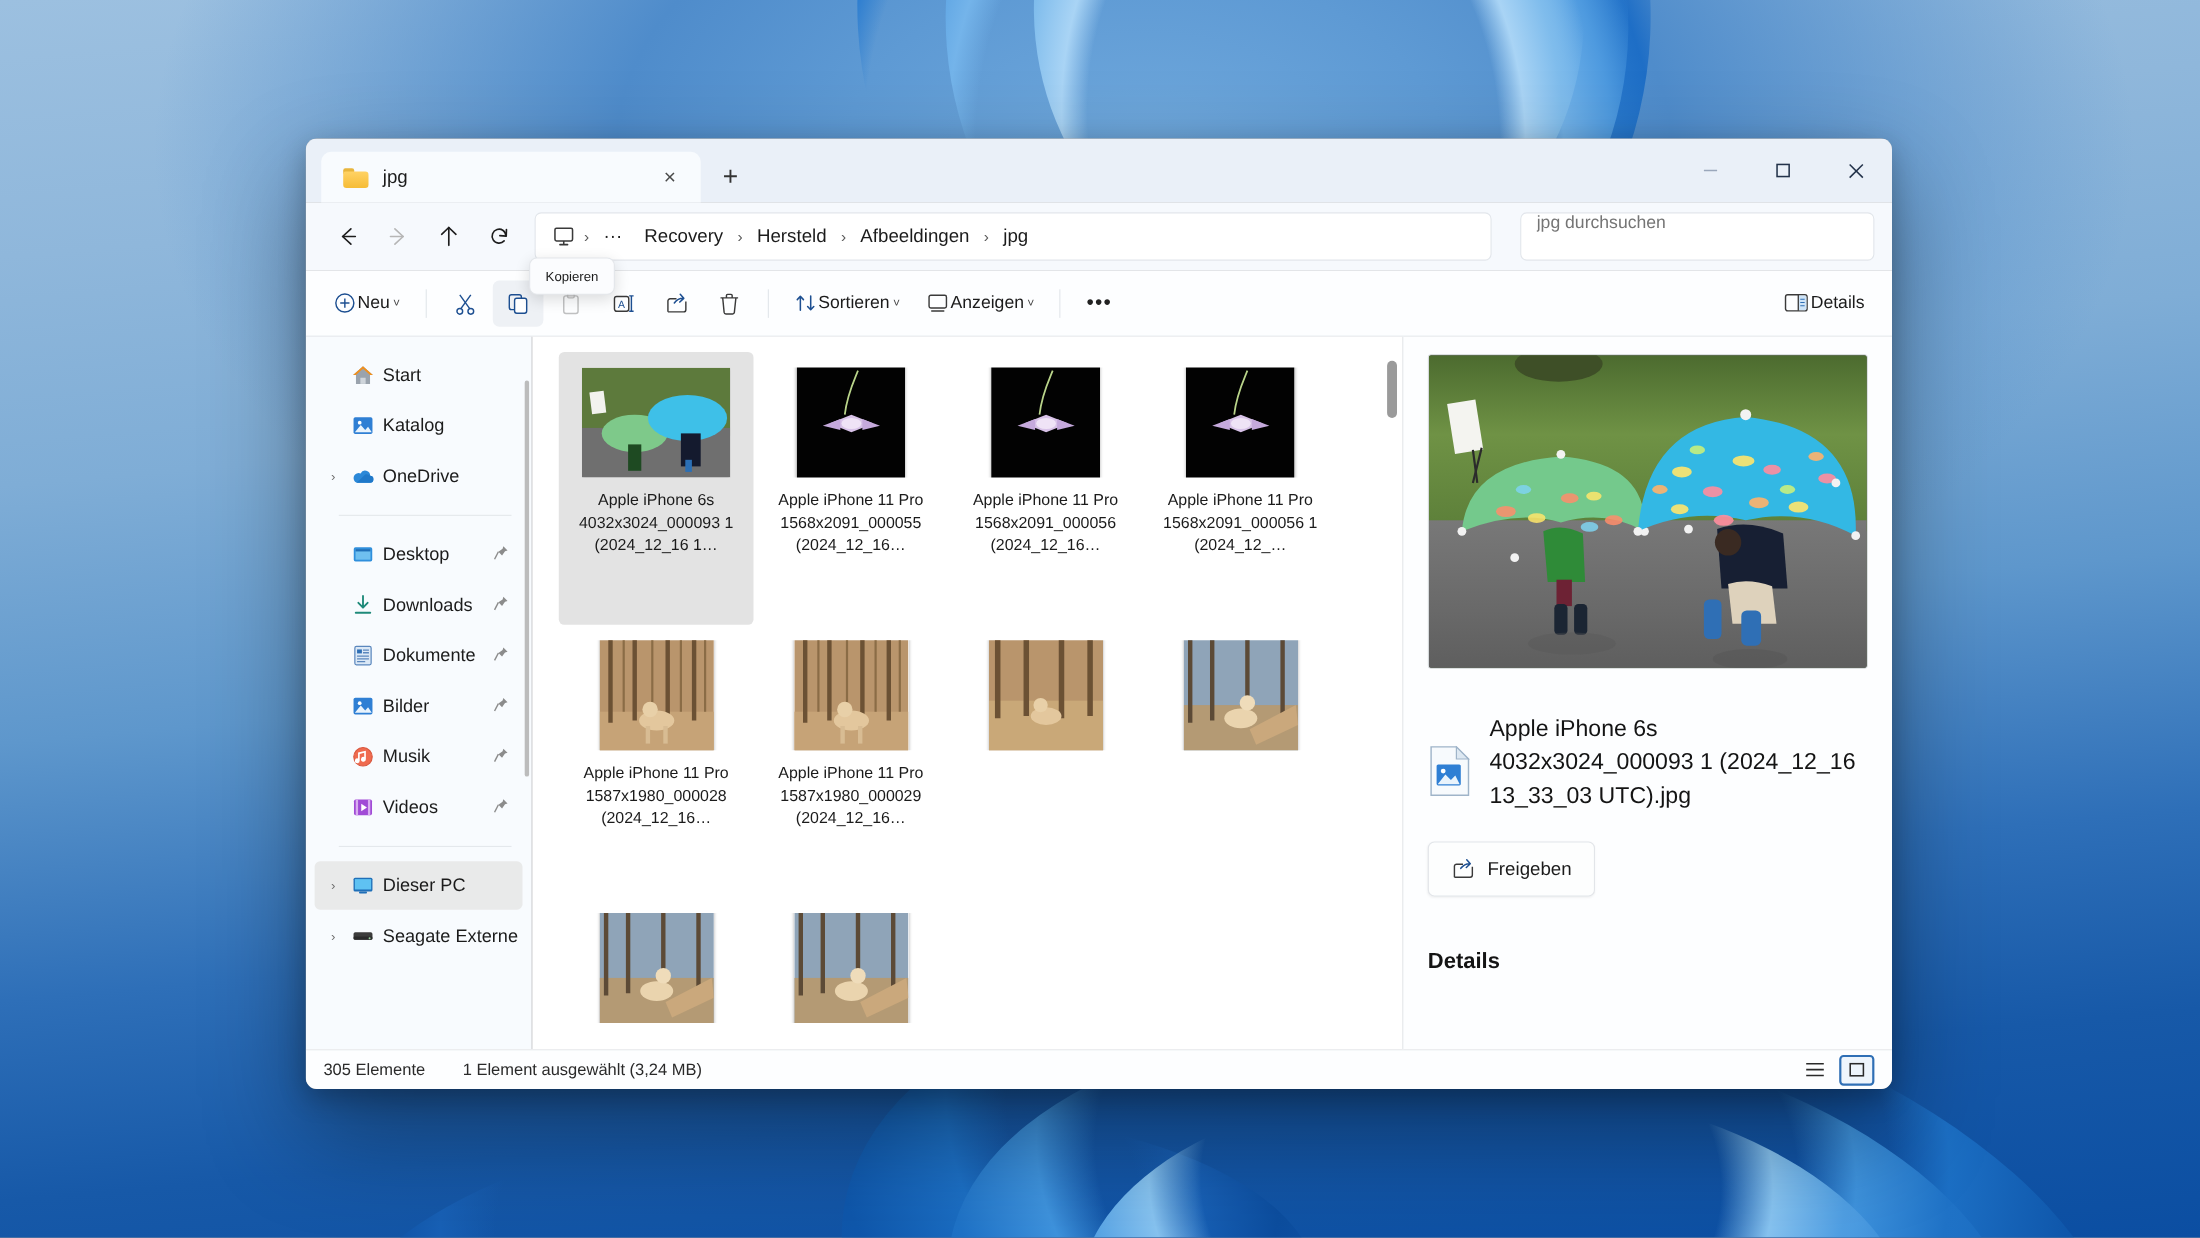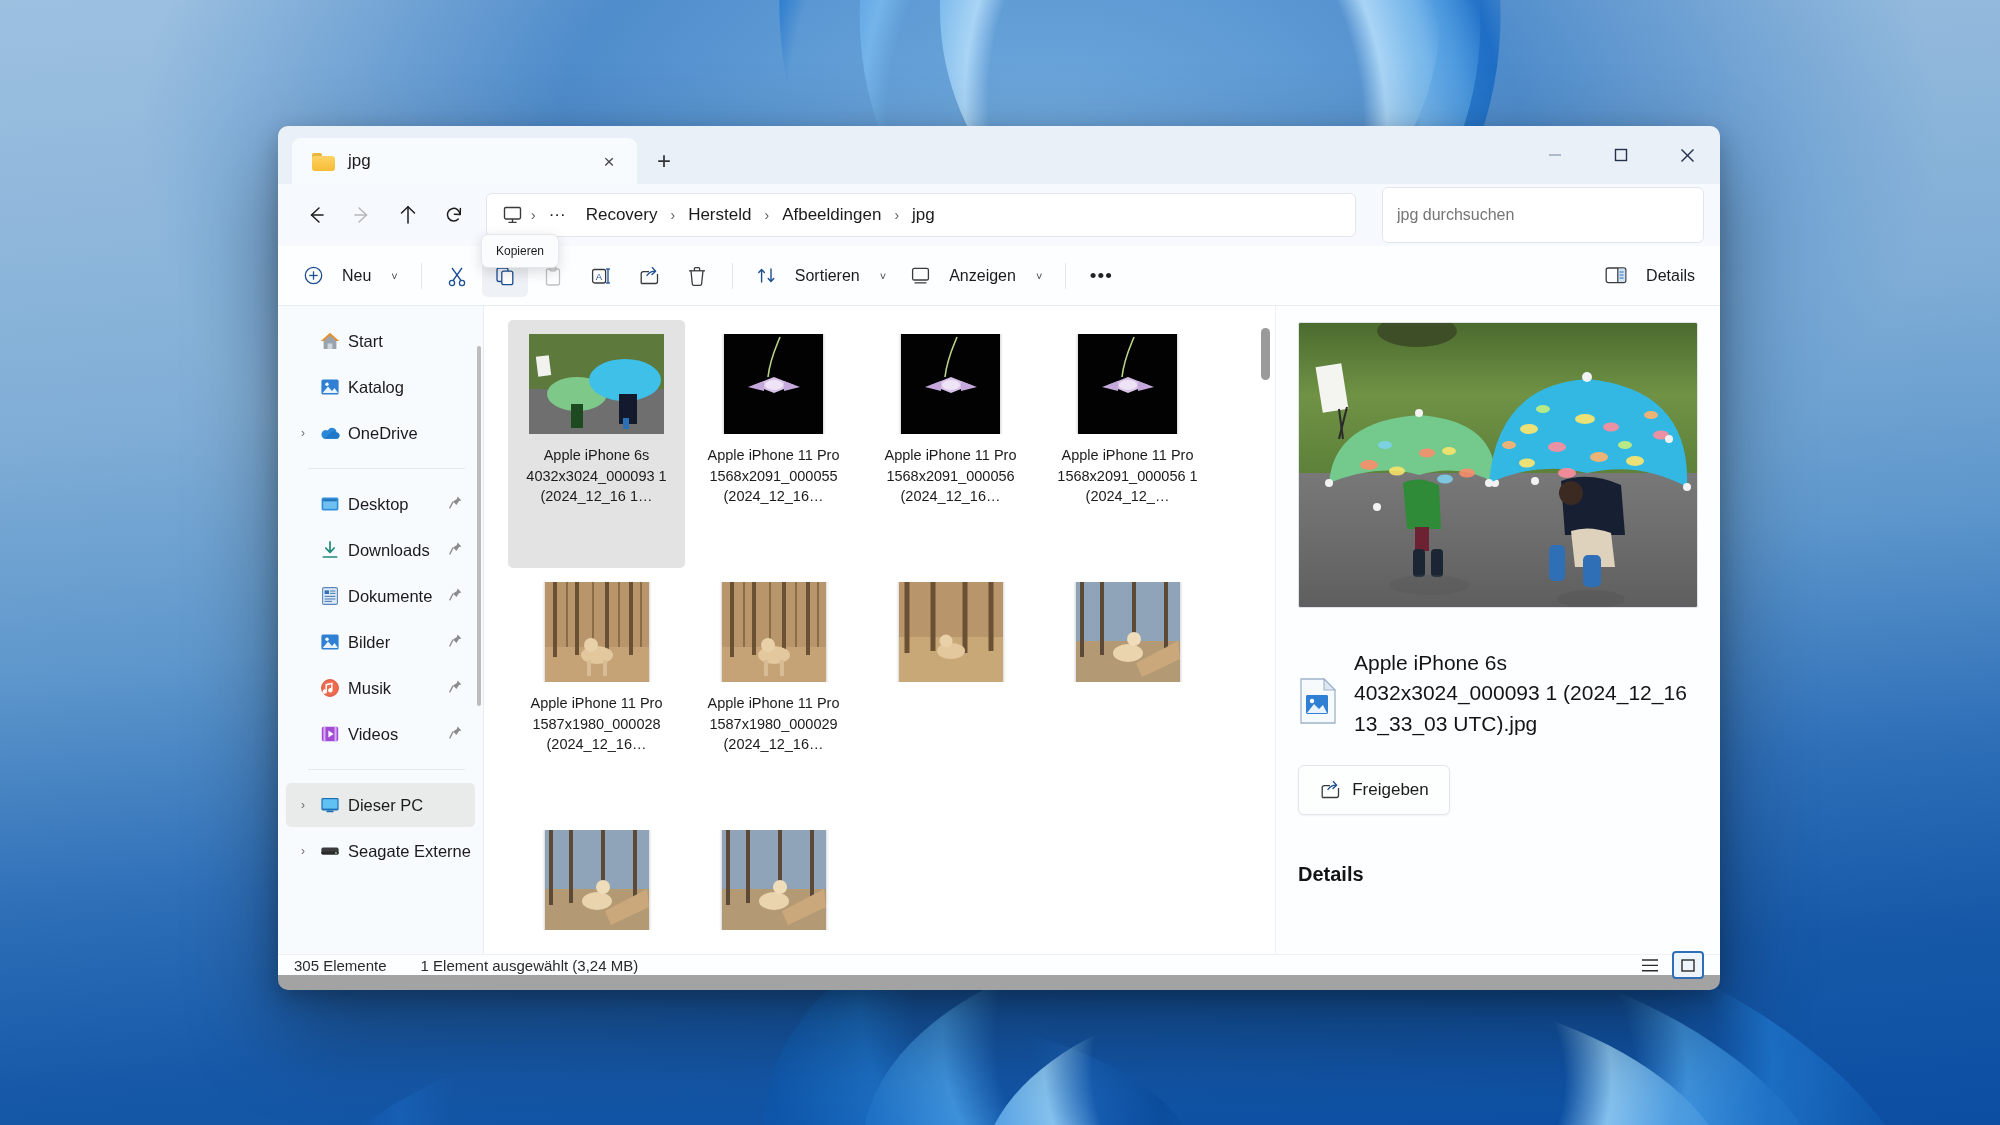--- a/index.html
+++ b/index.html
@@ -97,22 +97,22 @@
     flex:1; height:44px; margin-left:8px; background:#fff;
     border:1px solid #e2e6eb; border-radius:6px; display:flex;
     align-items:center; padding:0 12px; gap:2px; min-width:0;
   }
   .crumb{
     font-size:17px; color:#1b1b1b; padding:4px 9px; border-radius:4px; white-space:nowrap;
   }
   .crumb-sep{ color:#5b5b5b; font-size:14px; padding:0 2px; }
   .pcicon{ width:26px; height:24px; display:flex; align-items:center; justify-content:center; margin-right:2px;}
   #searchbox{
-    width:322px; height:56px; margin-left:24px; background:#fff;
-    border:1px solid #e2e6eb; border-radius:6px; display:flex; align-items:center;
+    width:322px; height:44px; margin-left:24px; background:#fff;
+    border:1px solid #e2e6eb; border-radius:6px; display:flex; align-items:flex-start;
     padding:0 14px;
   }
   #searchbox input{
     border:none; outline:none; width:100%; font-size:16px; color:#6b6b6b;
     font-family:"Liberation Sans", sans-serif; background:transparent;
   }
   
   #tooltip{
     position:absolute; left:203px; top:50px; background:#fbfcfe;
     border:1px solid #e3e6ea; border-radius:7px; padding:9px 14px;
@@ -120,21 +120,21 @@
     z-index:40; white-space:nowrap;
   }
 
   
   #cmdbar{
     height:60px; background:#fdfeff; display:flex; align-items:center;
     padding:0 14px; gap:2px; border-bottom:1px solid #e9edf2;
   }
   .cmd{
     height:42px; border-radius:6px; display:flex; align-items:center;
-    gap:18px; padding:0 11px; color:#1b1b1b; font-size:16px;text-align:right;
+    gap:1px; padding:0 11px; color:#1b1b1b; font-size:16px;text-align:right;
   }
   .cmd.icononly{ width:46px; justify-content:center; padding:0; }
   .cmd.active{ background:#eef1f5; }
   .cmd.disabled{ opacity:.36; }
   .chev{ font-size:11px; color:#444; margin-left:2px; }
   .cmd-sep{ width:1px; height:26px; background:#e2e6ea; margin:0 10px; }
   #details-toggle{ margin-left:auto; }
 
   
   #body{ display:flex; height:calc(864px - 58px - 62px - 60px - 36px); }
@@ -203,21 +203,21 @@
   #share-btn{
     margin-top:26px; height:50px; width:152px; background:#fdfefe;
     border:1px solid #e2e5e9; border-radius:6px; display:flex;
     align-items:center; justify-content:center; gap:11px;
     font-size:17px; color:#1b1b1b; box-shadow:0 1px 2px rgba(0,0,0,.05);
   }
   #dp-details-head{ margin-top:48px; font-size:20px; font-weight:600; color:#141414; }
 
   
   #statusbar{
-    height:21px; background:#fdfeff; display:flex; align-items:center;
+    height:36px; background:#fdfeff; display:flex; align-items:center;
     padding:0 16px; gap:34px; border-top:1px solid #eef1f4; position:relative;
   }
   .status-txt{ font-size:15px; color:#2a2a2a; }
   #viewtoggles{ margin-left:auto; display:flex; gap:6px; align-items:center; }
   .vt{ width:32px; height:28px; border-radius:4px; display:flex;
        align-items:center; justify-content:center; }
   .vt.sel{ border:2px solid #2f6fb5; background:#eef5fc; }
 
   
   .umbrella-scene{ width:100%; height:100%; display:block; }

